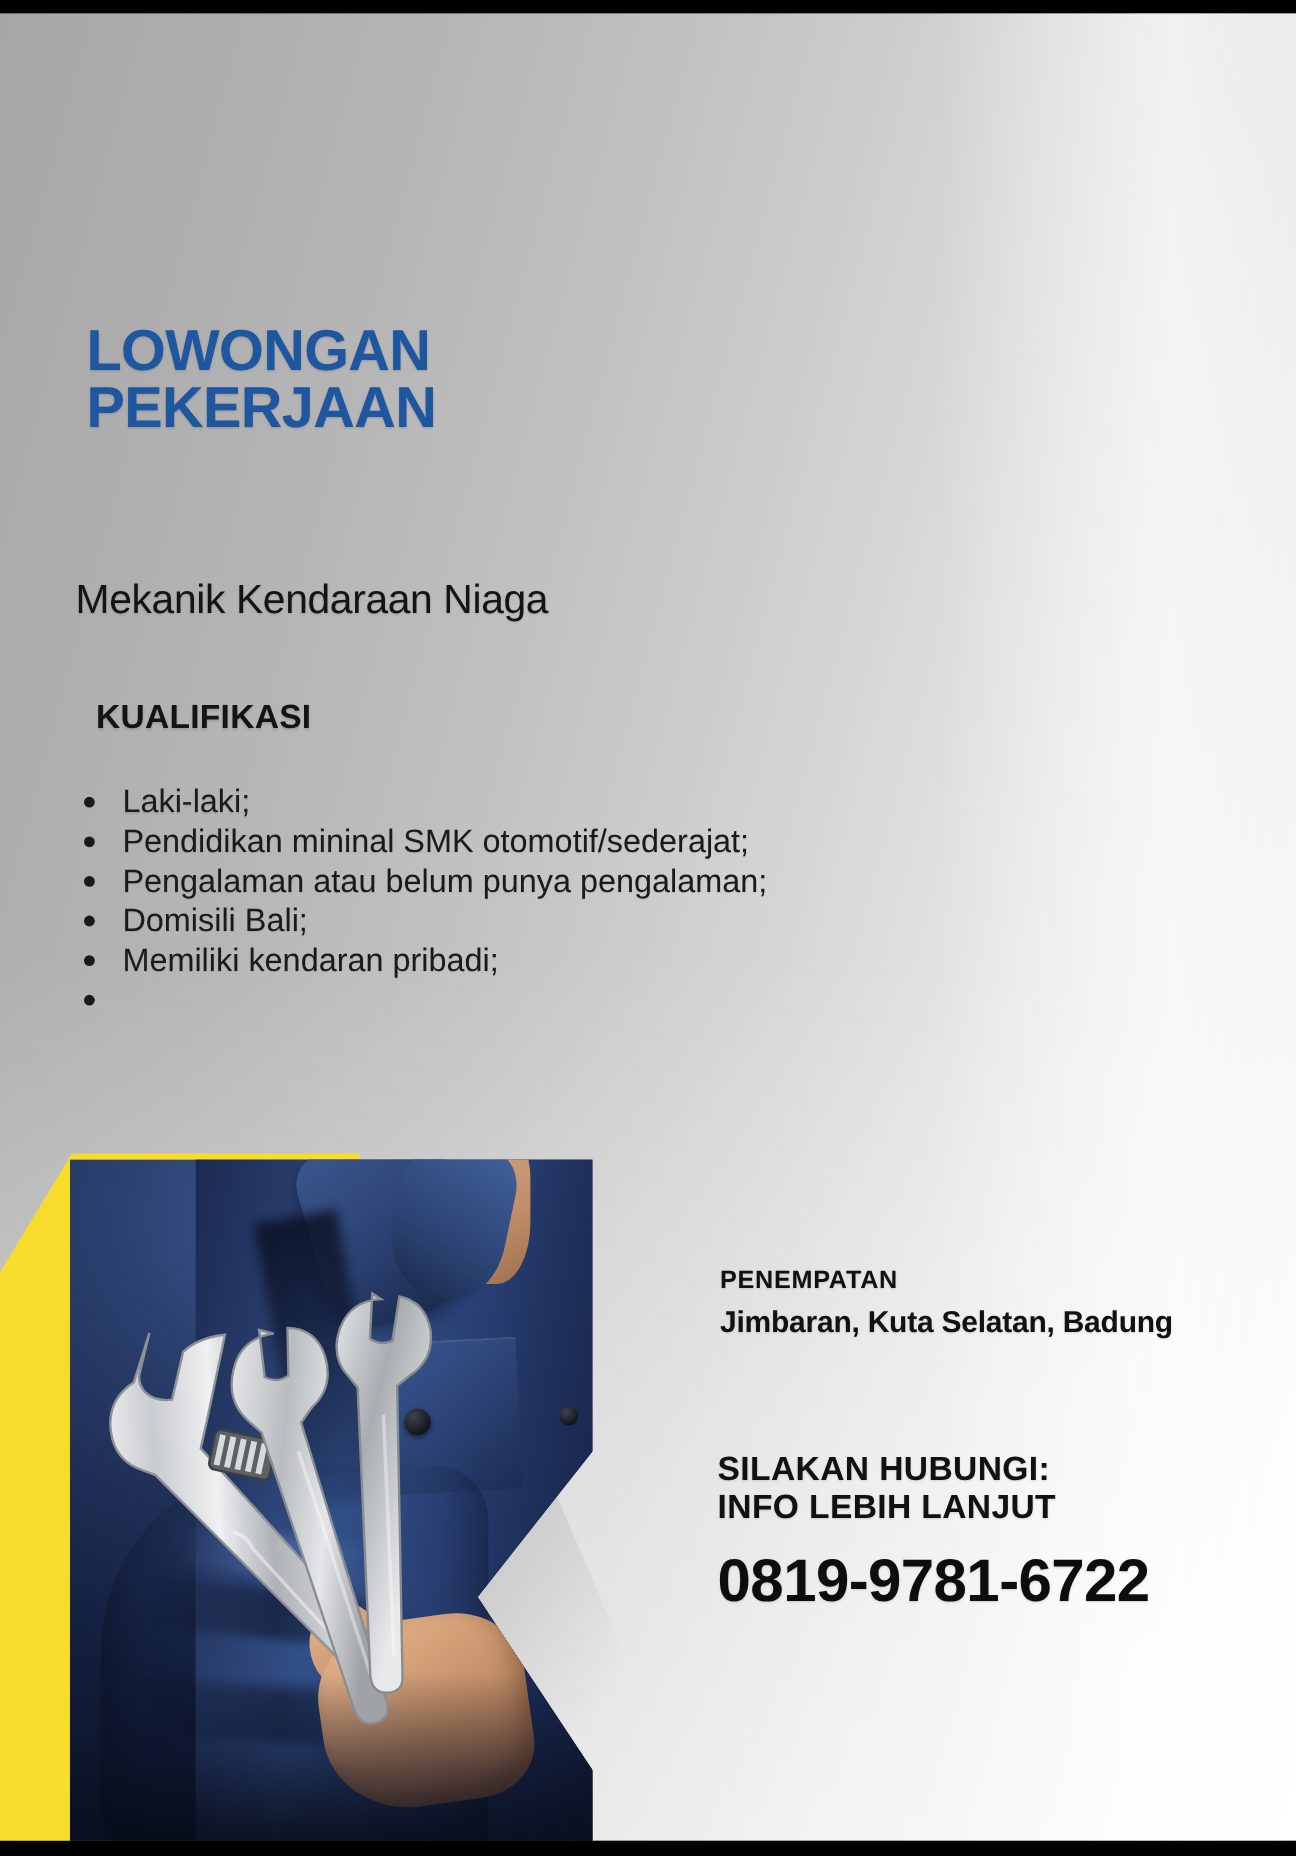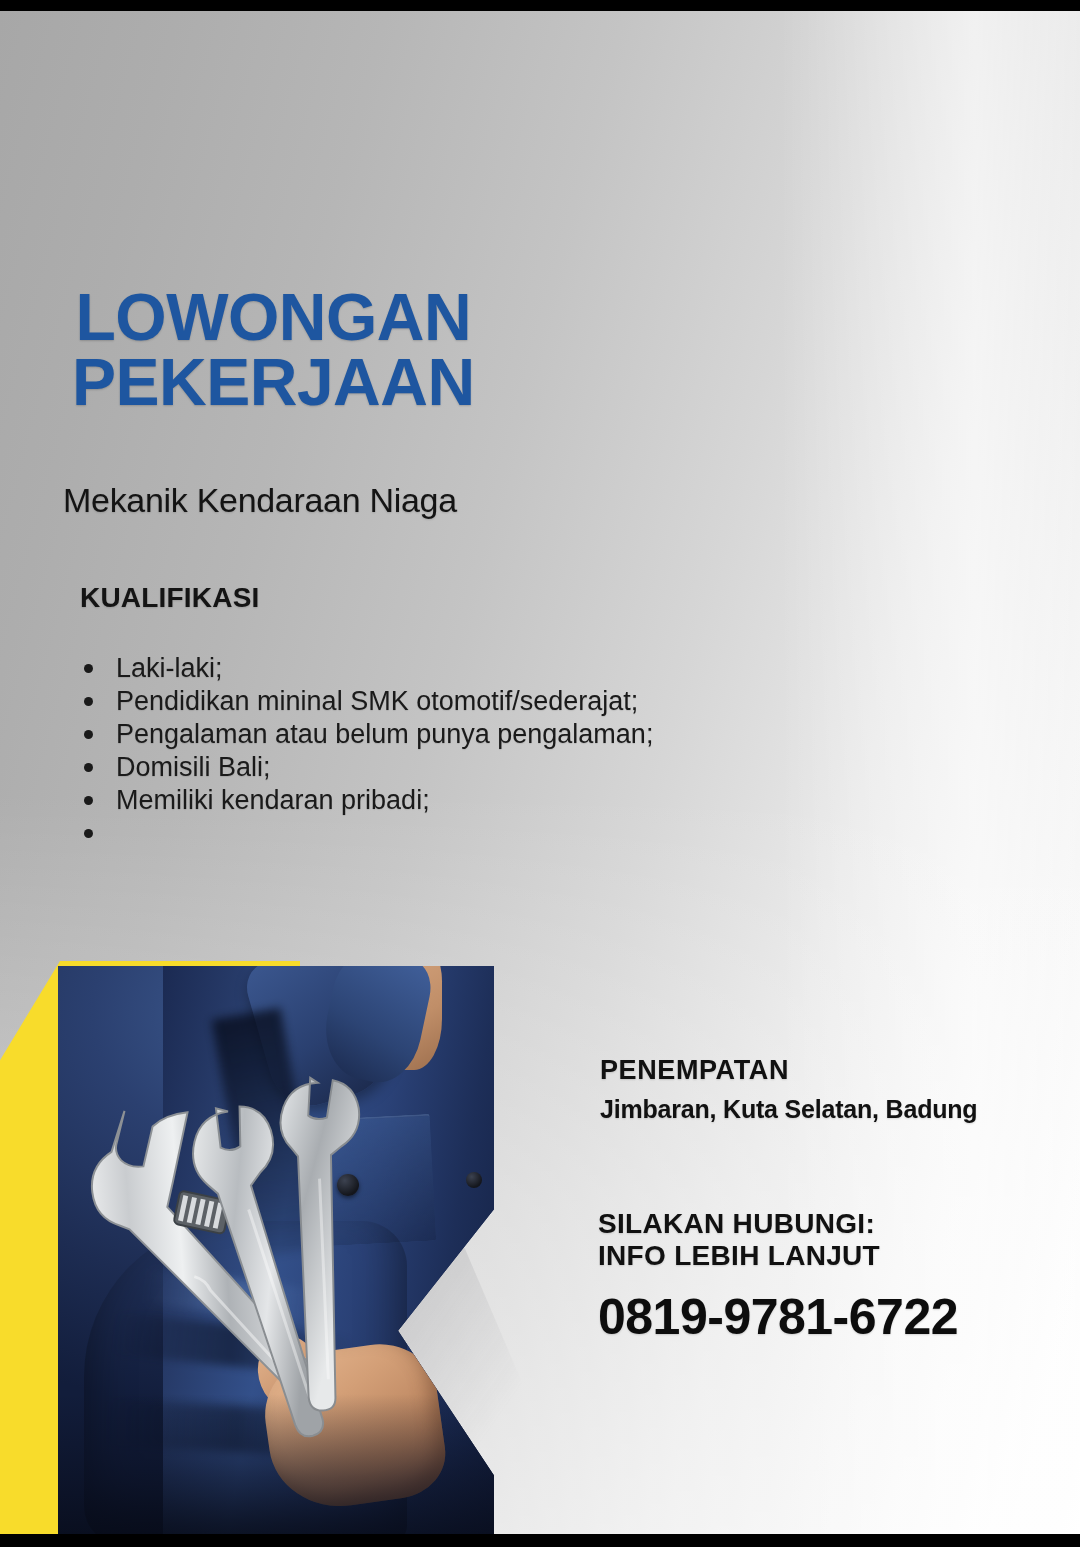--- a/index.html
+++ b/index.html
@@ -55,29 +55,28 @@
   }
   
   .canvas-lower{
     position:absolute; left:0; top:780px; width:1080px; height:743px;
     background:linear-gradient(180deg, rgba(255,255,255,0) 0%, rgba(255,255,255,.30) 55%, rgba(255,255,255,.45) 100%);
     pointer-events:none; z-index:1;
   }
 
   
   .headline {
-    position:absolute; left:72px; top:274px;
+    position:absolute; left:72px; top:258px;
     z-index:12;
     color:#1e56a0;
-    font-size:66px;
+    font-size:48px;
     line-height:0.99;
     font-weight:700;
     letter-spacing:-0.5px;
     text-shadow:0 1px 2px rgba(0,0,0,.18);
-    text-align:center;
   }
   .headline div { white-space:nowrap; }
 
   .job-title {
     position:absolute; left:63px; top:470px;
     z-index:12;
     color:#141414;
     font-size:34px;
     font-weight:400;
     letter-spacing:-0.3px;
@@ -90,21 +89,21 @@
     z-index:12;
     color:#141414;
     font-size:28px;
     font-weight:700;
     letter-spacing:0.2px;
     white-space:nowrap;
     text-shadow:0 1px 2px rgba(0,0,0,.14);
   }
 
   .qual-list {
-    position:absolute; left:78px; top:641px;
+    position:absolute; left:64px; top:641px;
     z-index:12;
     list-style:none;
   }
   .qual-list li {
     position:relative;
     color:#1a1a1a;
     font-size:27px;
     line-height:33px;
     padding-left:38px;
     white-space:nowrap;
@@ -115,21 +114,21 @@
     width:9px; height:9px; border-radius:50%;
     background:#1a1a1a;
   }
 
   
   .placement {
     position:absolute; left:600px; top:1044px;
     z-index:14;
   }
   .placement .label {
-    color:#111; font-size:27px; font-weight:700;
+    color:#111; font-size:21px; font-weight:700;
     letter-spacing:0.6px; white-space:nowrap;
     text-shadow:0 1px 2px rgba(0,0,0,.14);
   }
   .placement .value {
     margin-top:9px;
     color:#111; font-size:25px; font-weight:700;
     letter-spacing:-0.2px; white-space:nowrap;
     text-shadow:0 1px 2px rgba(0,0,0,.14);
   }
 

